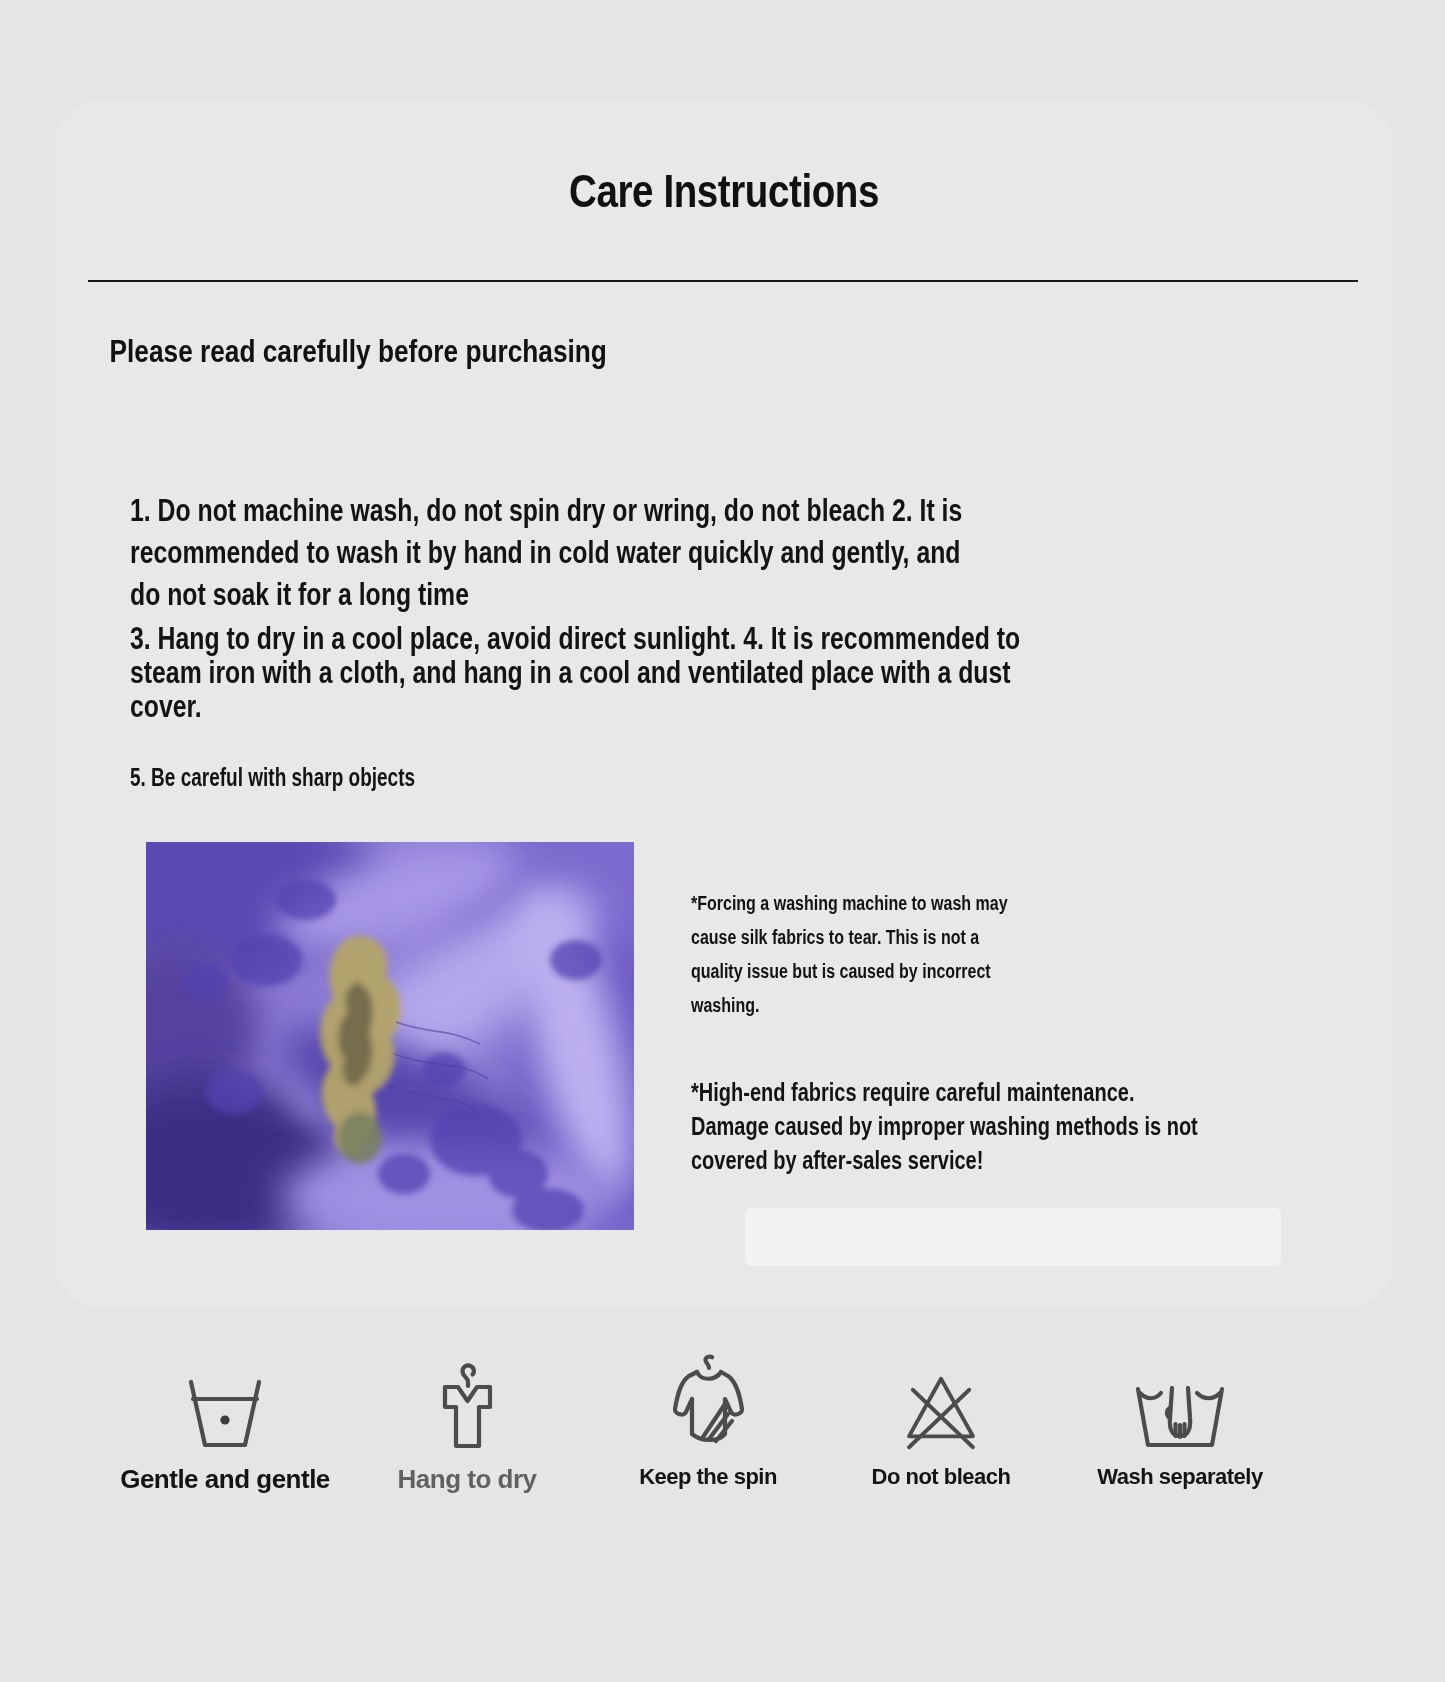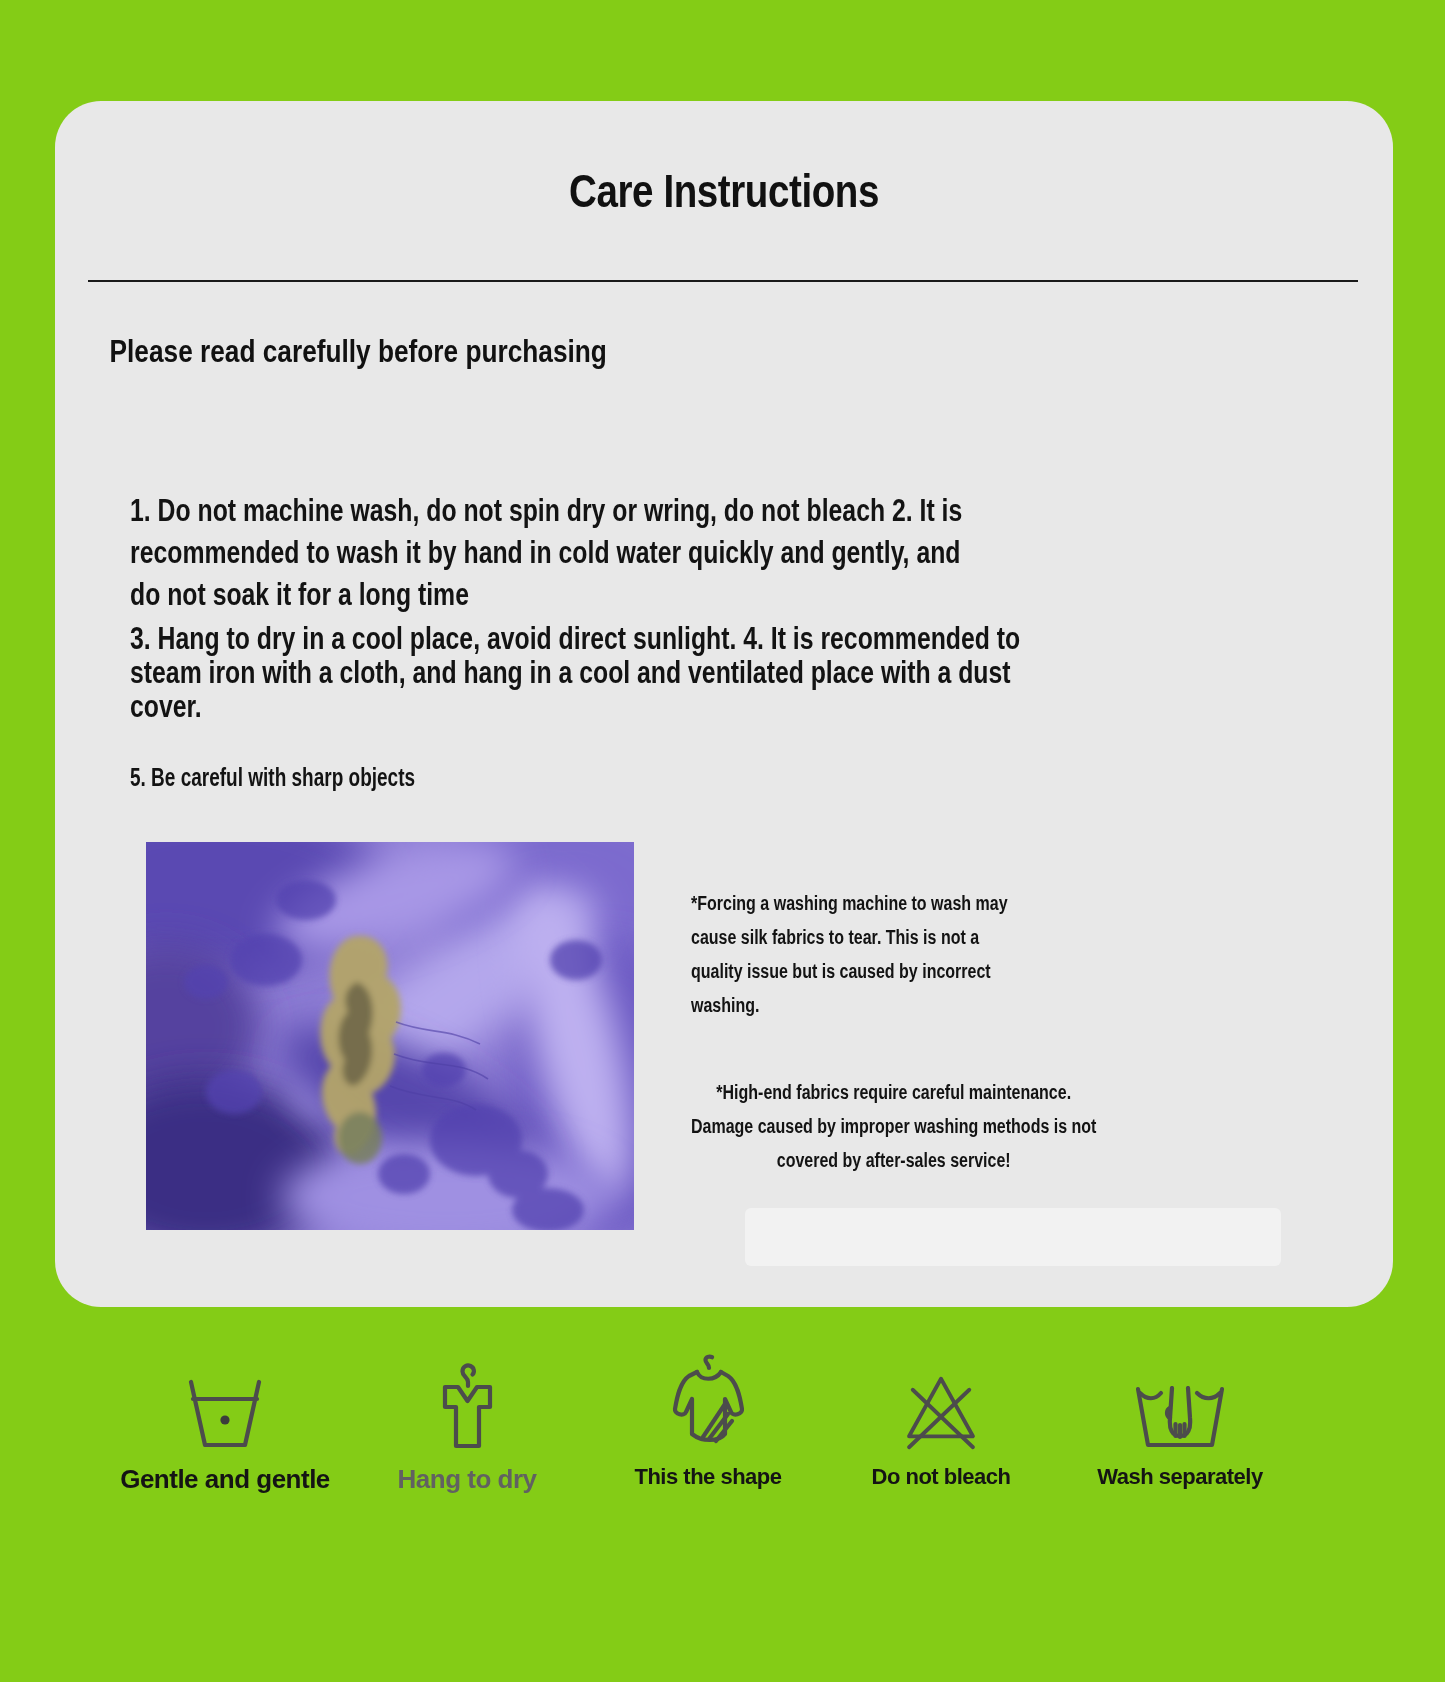--- a/index.html
+++ b/index.html
@@ -3,21 +3,21 @@
 <meta charset="utf-8">
 <style>
   * { margin: 0; padding: 0; box-sizing: border-box; }
   html, body { background: #ffffff; }
   body {
     font-family: "Liberation Sans", "DejaVu Sans", sans-serif;
     width: 1445px; height: 1682px;
     position: relative; overflow: hidden;
     color: #131313;
   }
-  .page { position: absolute; inset: 0; background: #84cc16; }
+  .page { position: absolute; inset: 0; background: #e5e5e5; }
 
   
   .card {
     position: absolute; left: 55px; top: 101px;
     width: 1338px; height: 1206px;
     background: #e8e8e8; border-radius: 46px;
   }
 
   
   .sq-left   { display: inline-block; transform: scaleX(.80); transform-origin: 0 0; }
@@ -39,21 +39,21 @@
 
   .fabric {
     position: absolute; left: 91px; top: 741px;
     width: 488px; height: 388px; overflow: hidden;
   }
   .fabric svg { display: block; width: 100%; height: 100%; }
 
   .warn { position: absolute; left: 636px; white-space: pre-line; }
   .warn .sq-left { white-space: pre-line; }
   .warn1 { top: 751px; font-size: 20px; font-weight: 700; line-height: 34px; }
-  .warn2 { top: 940px; font-size: 20px; font-weight: 700; line-height: 34px; text-align: center; }
+  .warn2 { top: 940px; font-size: 25px; font-weight: 700; line-height: 34px; }
 
   .watermark {
     position: absolute; left: 690px; top: 1107px;
     width: 536px; height: 58px;
     background: rgba(255,255,255,.45); border-radius: 6px;
   }
 
   
   .icon-col { position: absolute; top: 1348px; width: 220px; height: 220px; }
   .icon-col .glyph {
@@ -213,21 +213,21 @@
           <g class="ic">
             <path d="M45 14 C45 10 41.5 9.5 41.5 6 C41.5 2.8 45.5 1.8 48 3.2"></path>
             <path d="M33 18 C37 27 51 27 57 18"></path>
             <path d="M33 18 L25 22 C16 28 13 43 11 55 C10.5 60 20 63 22 58 L28 45 L28 80 C38 88 55 88 61 80 L61 45 L67 58 C69 63 78.5 60 78 55 C76 43 73 28 64 22 L57 18"></path>
             <path d="M61 50 L39 83"></path>
             <path d="M45 85 L64 60"></path>
             <path d="M52 87 L68 67"></path>
           </g>
         </svg>
       </div>
-      <div class="label label-sm">This the shape</div>
+      <div class="label label-sm">Keep the spin</div>
     </div>
 
     <div class="icon-col col-4">
       <div class="glyph">
         <svg width="84" height="84" viewBox="0 0 90 92">
           <g class="ic" stroke-width="4">
             <path d="M45 14 L80 77 L10 77 Z"></path>
             <path d="M14 26 L80 89"></path>
             <path d="M76 26 L10 89"></path>
           </g>

